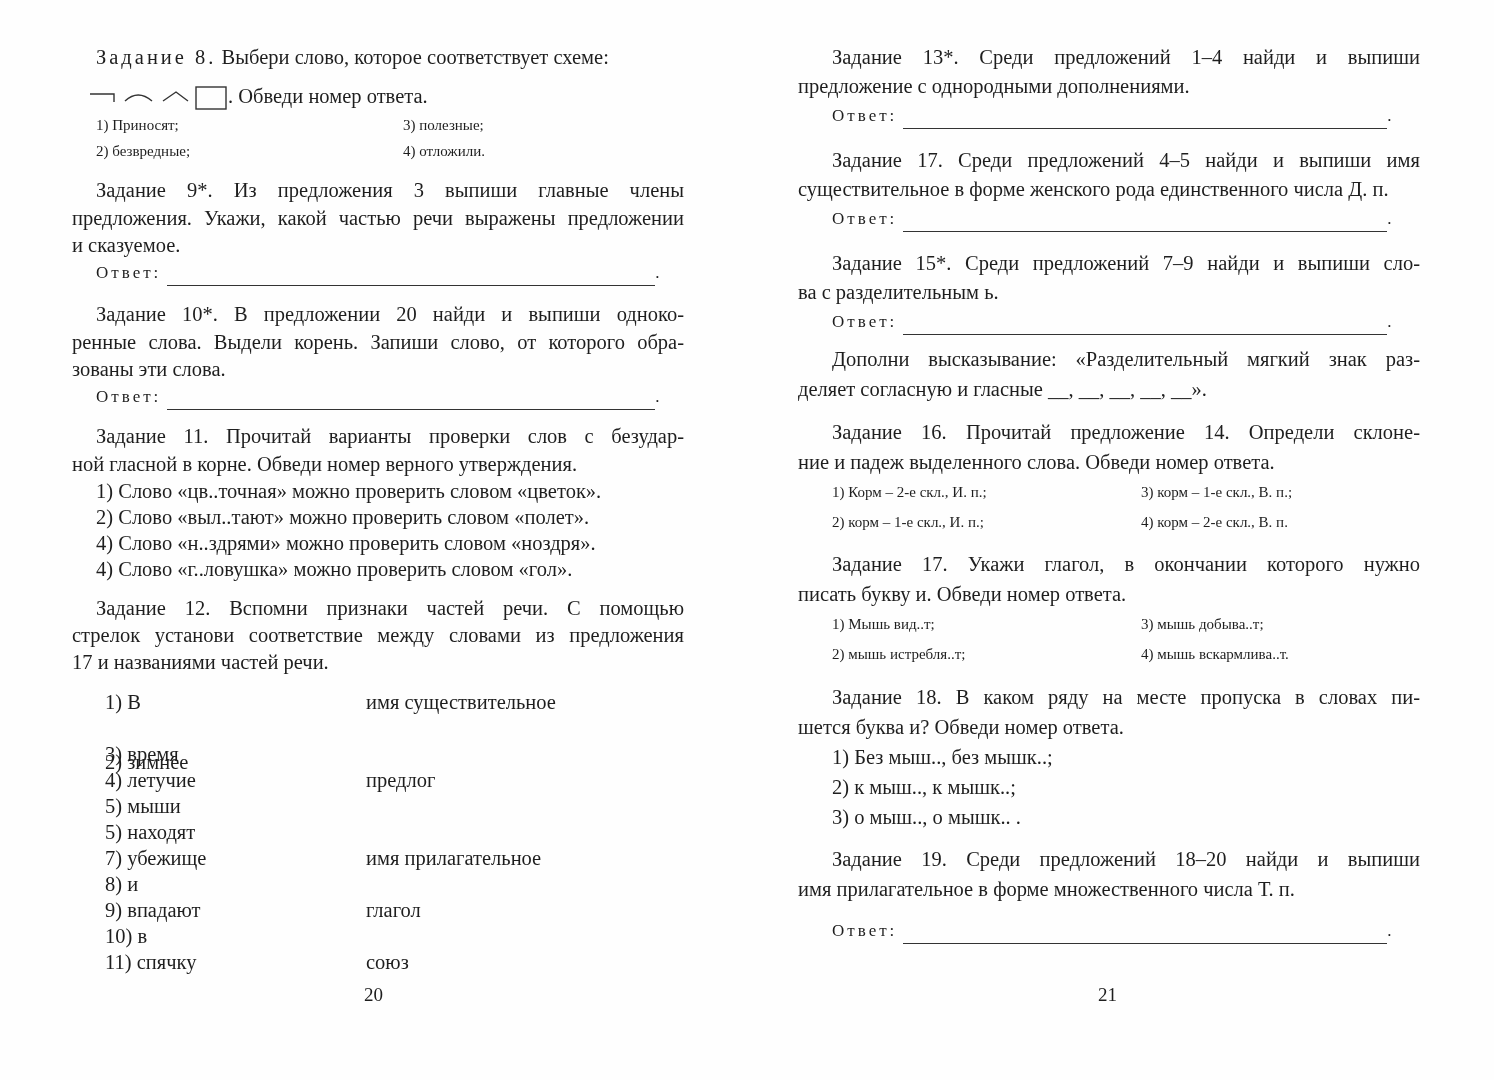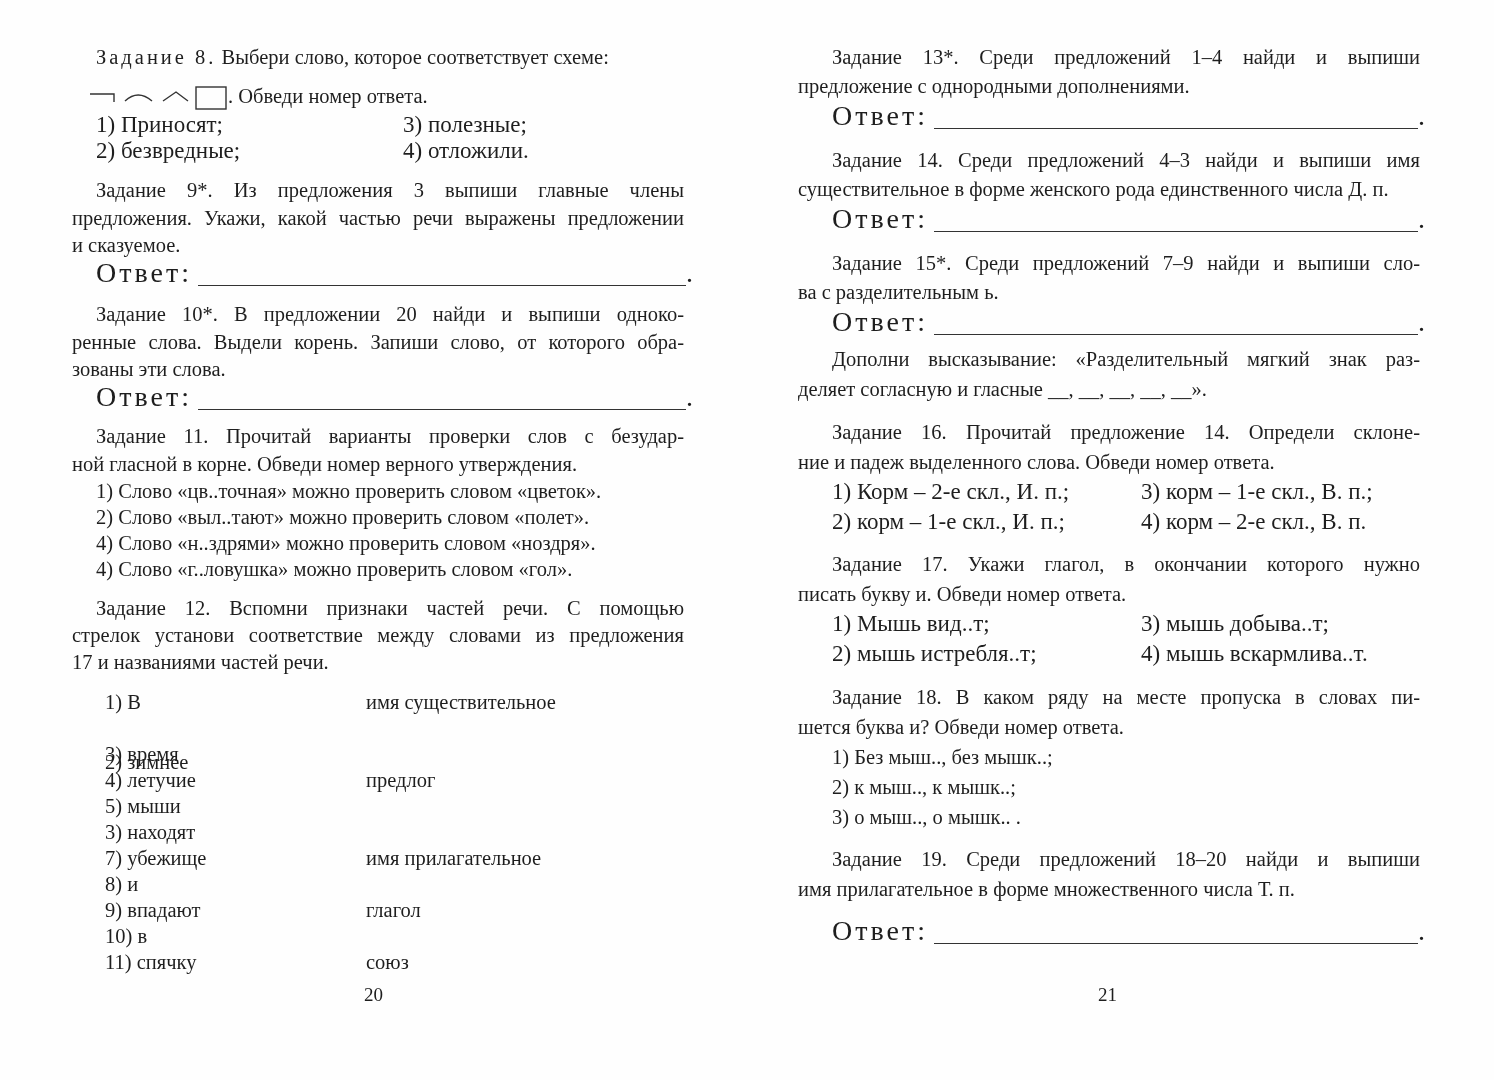--- a/index.html
+++ b/index.html
@@ -6,26 +6,26 @@
   body {
     width: 1494px; height: 1080px; background: #fefefe; position: relative; overflow: hidden;
     font-family: "Liberation Serif", "DejaVu Serif", serif; color: #1e1e1e;
   }
   .page { position: absolute; top: 0; }
   .left { left: 88px; width: 596px; }
   .right { left: 798px; width: 622px; }
   .line { position: absolute; font-size: 20.5px; line-height: 26px; white-space: nowrap; }
   .just { text-align: justify; text-align-last: justify; }
   .sp { letter-spacing: 3px; }
-  .ans { position: absolute; display: flex; align-items: flex-end; font-size: 28px; line-height: 26px; }
+  .ans { position: absolute; display: flex; align-items: flex-end; font-size: 17px; line-height: 26px; }
   .ans .blank { border-bottom: 1.3px solid #333; height: 20px; margin-left: 6px; }
   .pnum { position: absolute; font-size: 19px; }
   .scheme { display: inline-flex; align-items: center; gap: 4px; vertical-align: middle; }
   .scheme svg { display: block; }
-  .opt2 { position: absolute; font-size: 23px; line-height: 26px; white-space: nowrap; }
+  .opt2 { position: absolute; font-size: 15px; line-height: 26px; white-space: nowrap; }
 </style>
 </head>
 <body>
 
 <div class="page left">
 
   <div class="line" style="top:44px; left:8px;">
     <span class="sp">Задание 8.</span>
     <span>Выбери слово, которое соответствует схеме:</span>
   </div>
@@ -77,21 +77,21 @@
 
   <div class="line just" style="top:595px; left:8px; width:588px;">Задание 12. Вспомни признаки частей речи. С помощью</div>
   <div class="line just" style="top:622px; left:-16px; width:612px;">стрелок установи соответствие между словами из предложения</div>
   <div class="line" style="top:649px; left:-16px;">17 и названиями частей речи.</div>
 
   <div class="line" style="top:689px; left:17px;">1) В</div>
   <div class="line" style="top:749px; left:17px;">2) зимнее</div>
   <div class="line" style="top:741px; left:17px;">3) время</div>
   <div class="line" style="top:767px; left:17px;">4) летучие</div>
   <div class="line" style="top:793px; left:17px;">5) мыши</div>
-  <div class="line" style="top:819px; left:17px;">3) находят</div>
+  <div class="line" style="top:819px; left:17px;">5) находят</div>
   <div class="line" style="top:845px; left:17px;">7) убежище</div>
   <div class="line" style="top:871px; left:17px;">8) и</div>
   <div class="line" style="top:897px; left:17px;">9) впадают</div>
   <div class="line" style="top:923px; left:17px;">10) в</div>
   <div class="line" style="top:949px; left:17px;">11) спячку</div>
 
   <div class="line" style="top:689px; left:278px;">имя существительное</div>
   <div class="line" style="top:767px; left:278px;">предлог</div>
   <div class="line" style="top:845px; left:278px;">имя прилагательное</div>
   <div class="line" style="top:897px; left:278px;">глагол</div>
@@ -103,21 +103,21 @@
 <div class="page right">
 
   <div class="line just" style="top:44px; left:34px; width:588px;">Задание 13*. Среди предложений 1–4 найди и выпиши</div>
   <div class="line" style="top:73px; left:0;">предложение с однородными дополнениями.</div>
   <div class="ans" style="top:103px; left:34px;">
     <span class="sp">Ответ:</span>
     <span class="blank" style="width:484px;"></span>
       <span>.</span>
   </div>
 
-  <div class="line just" style="top:147px; left:34px; width:588px;">Задание 14. Среди предложений 4–3 найди и выпиши имя</div>
+  <div class="line just" style="top:147px; left:34px; width:588px;">Задание 17. Среди предложений 4–5 найди и выпиши имя</div>
   <div class="line" style="top:176px; left:0;">существительное в форме женского рода единственного числа Д. п.</div>
   <div class="ans" style="top:206px; left:34px;">
     <span class="sp">Ответ:</span>
     <span class="blank" style="width:484px;"></span>
       <span>.</span>
   </div>
 
   <div class="line just" style="top:250px; left:34px; width:588px;">Задание 15*. Среди предложений 7–9 найди и выпиши сло-</div>
   <div class="line" style="top:279px; left:0;">ва с разделительным ь.</div>
   <div class="ans" style="top:309px; left:34px;">

